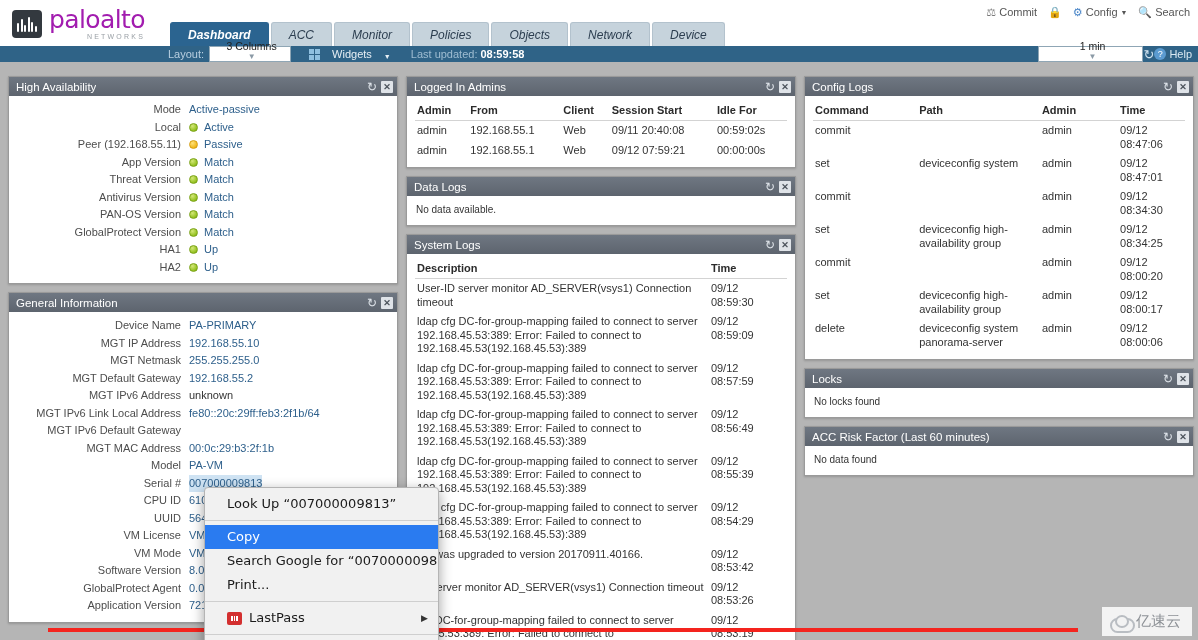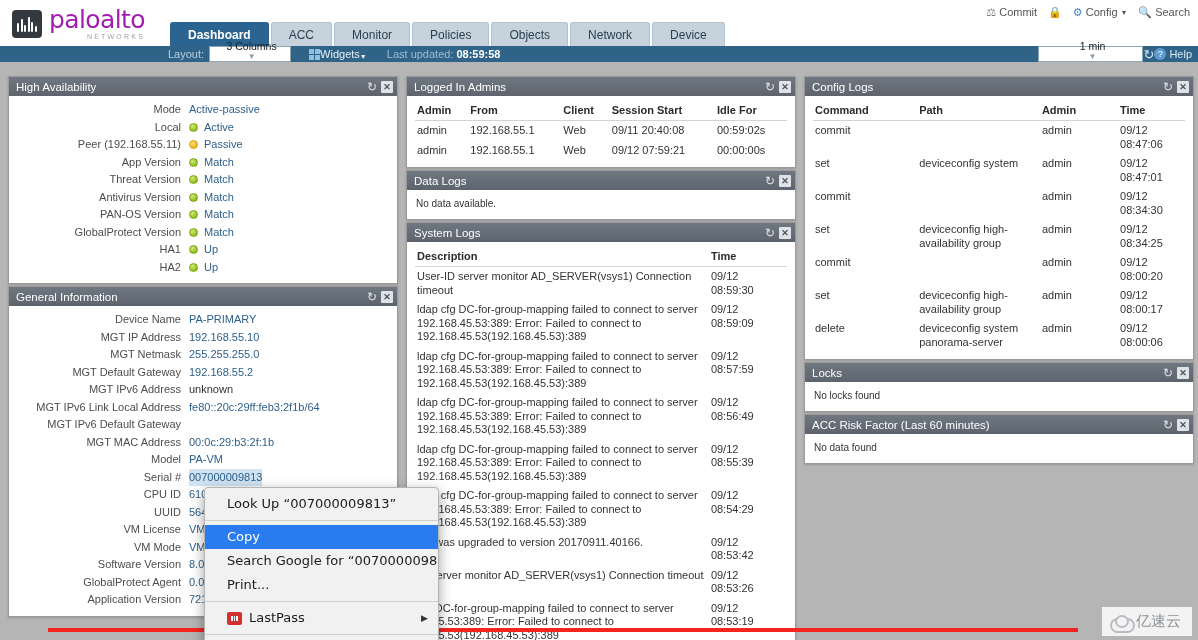--- a/index.html
+++ b/index.html
@@ -27,21 +27,21 @@
   .logo-text .p1 {
     font-size: 25px; color: #a21caf; letter-spacing: -0.6px;
     font-family: "DejaVu Sans", sans-serif; font-weight: 400;
   }
   .logo-text .p2 {
     font-size: 7px; color: #9aa0a6; letter-spacing: 2.2px;
     text-align: right; margin-top: 1px;
   }
 
   
-  .tabs { display: flex; align-items: center; margin-left: 25px; gap: 2px; }
+  .tabs { display: flex; align-items: center; margin-left: 25px; gap: 2px; font-style: italic; }
   .tab {
     padding: 5px 17px 4px; font-size: 12px; color: #2c3e50;
     background: #c6d3dc; border-radius: 3px 3px 0 0; cursor: pointer;
     border: 1px solid #b3c2cd; border-bottom: none; white-space: nowrap;
   }
   .tab.active { background: #2b6490; color: #fff; font-weight: bold; border-color:#2b6490; }
 
   
   .top-actions {
     position: absolute; right: 8px; top: 6px;
@@ -63,21 +63,21 @@
   }
   .subbar .lbl { margin-right: 5px; color: #b8cfe0; }
   .sel {
     background: #fff; border: 1px solid #8fa6b5; height: 16px;
     font-size: 10.5px; color: #222; display: flex; align-items: center;
     padding: 0 2px 0 5px; min-width: 82px; justify-content: flex-end;
     cursor: pointer;
     flex-direction: column;
   }
   .sel .arw { color: #8b9aa6; font-size: 8px; padding: 0 2px; }
-  .widgets-btn { display:flex; align-items:flex-end; gap:0; margin-left:18px; color:#e7eff5; cursor:pointer; }
+  .widgets-btn { display:flex; align-items:flex-end; gap:12px; margin-left:18px; color:#e7eff5; cursor:pointer; }
   .grid-ic {
     width: 11px; height: 11px; display:grid; grid-template-columns:1fr 1fr;
     grid-template-rows:1fr 1fr; gap:1.5px;
   }
   .grid-ic i { background:#8fc0e0; display:block; }
   .lastupd { margin-left: 20px; color: #9fbdd2; }
   .lastupd b { color: #fff; font-weight: bold; margin-left: 3px; }
   .subbar-right { position:absolute; right: 6px; display:flex; align-items:center; }
   .refresh-ic { color:#cfe2ef; font-size:13px; cursor:pointer; }
   .help-link { display:flex; align-items:center; gap:3px; color:#dbe9f2; font-size:11px; cursor:pointer; }
@@ -85,21 +85,21 @@
     width:12px;height:12px;border-radius:50%;background:#5b9bd0;color:#fff;
     font-size:9px;display:flex;align-items:center;justify-content:center;
   }
 
   
   .dash {
     position: absolute; top: 69px; left: 0; right: 0; bottom: 0;
     display: flex; gap: 8px; padding: 7px 4px 0 8px;
     background: #b5b5b5;
   }
-  .col { width: 391px; display: flex; flex-direction: column; gap: 2px; border-radius: 7px; }
+  .col { width: 391px; display: flex; flex-direction: column; gap: 8px; border-radius: 7px; }
 
   .widget { background: #fff; border: 1px solid #9a9a9a; box-shadow: 0 1px 2px rgba(0,0,0,.18); }
   .w-head {
     height: 19px; background: linear-gradient(#6f7782, #5d646e);
     display: flex; align-items: center; padding: 0 4px 0 7px;
     color: #fff; font-size: 11.5px; justify-content: space-between;
   }
   .w-head .ttl { white-space: nowrap; overflow: hidden; }
   .w-acts { display: flex; align-items: center; gap: 4px; }
   .w-acts .r {

